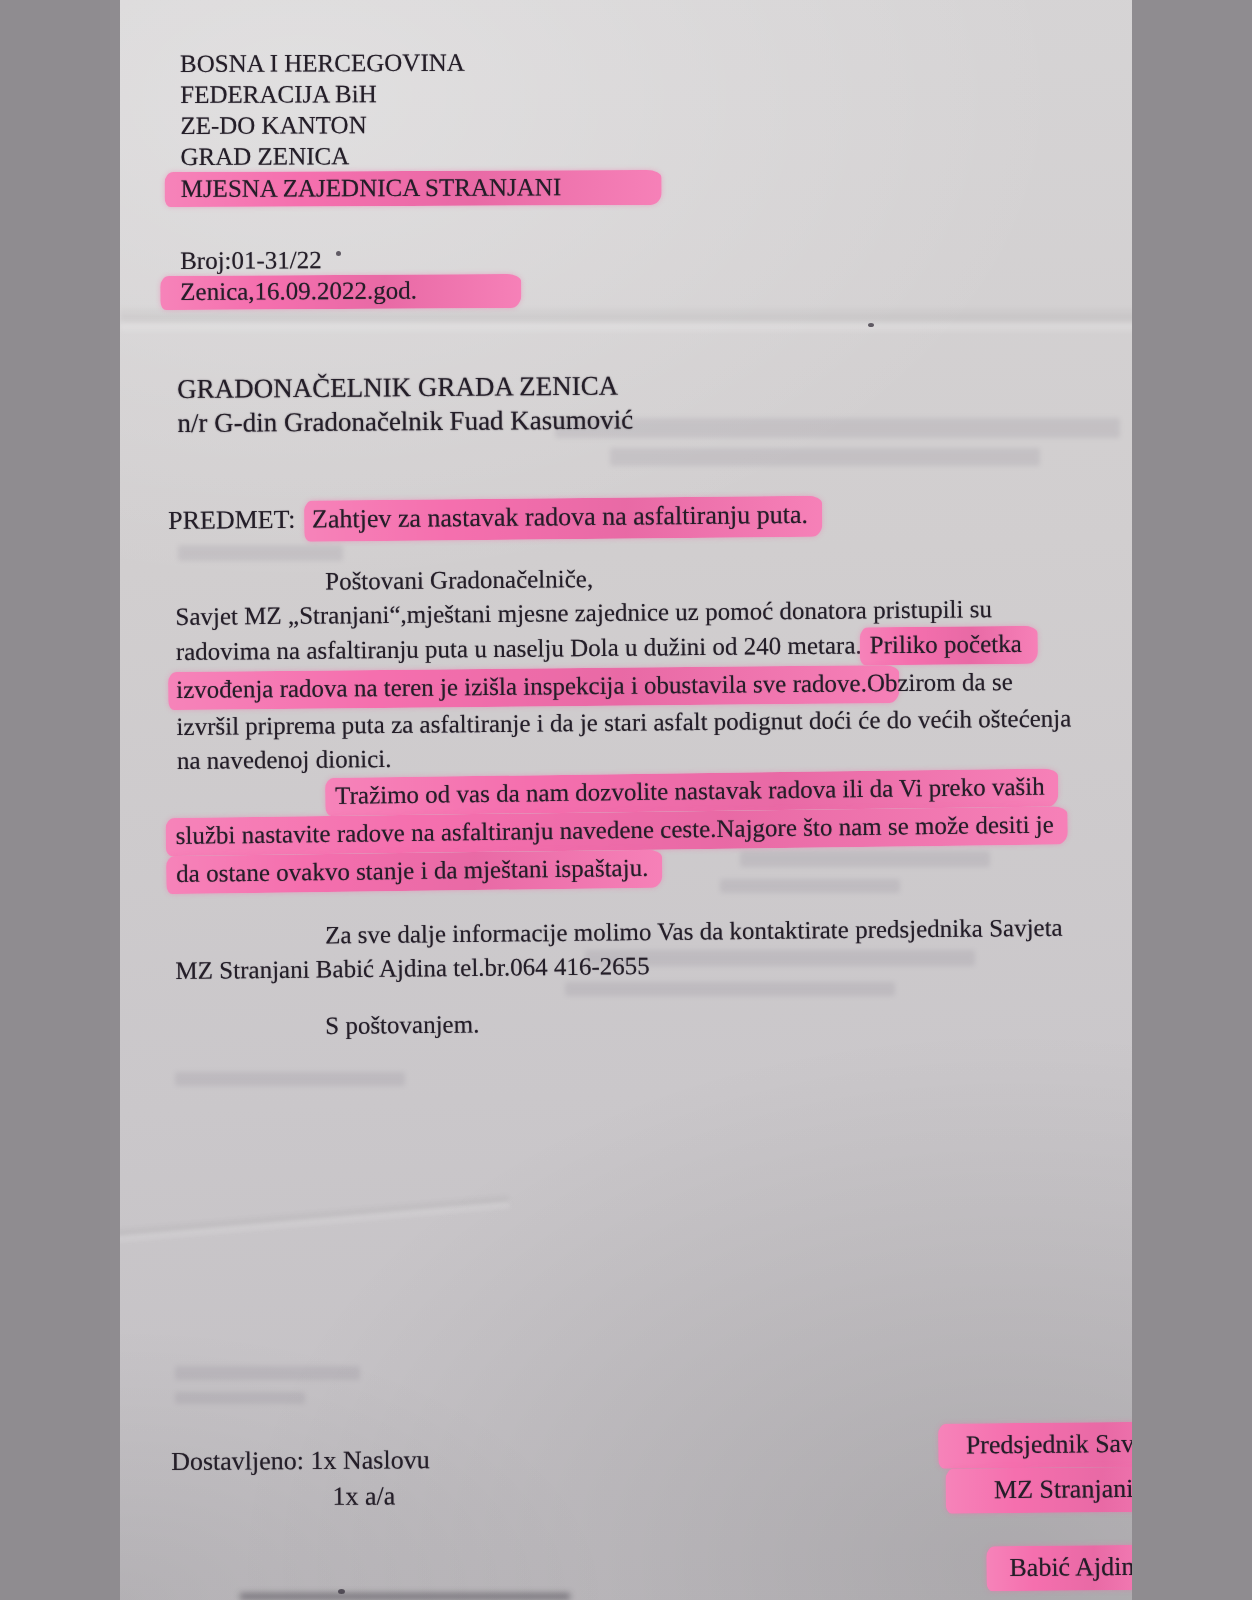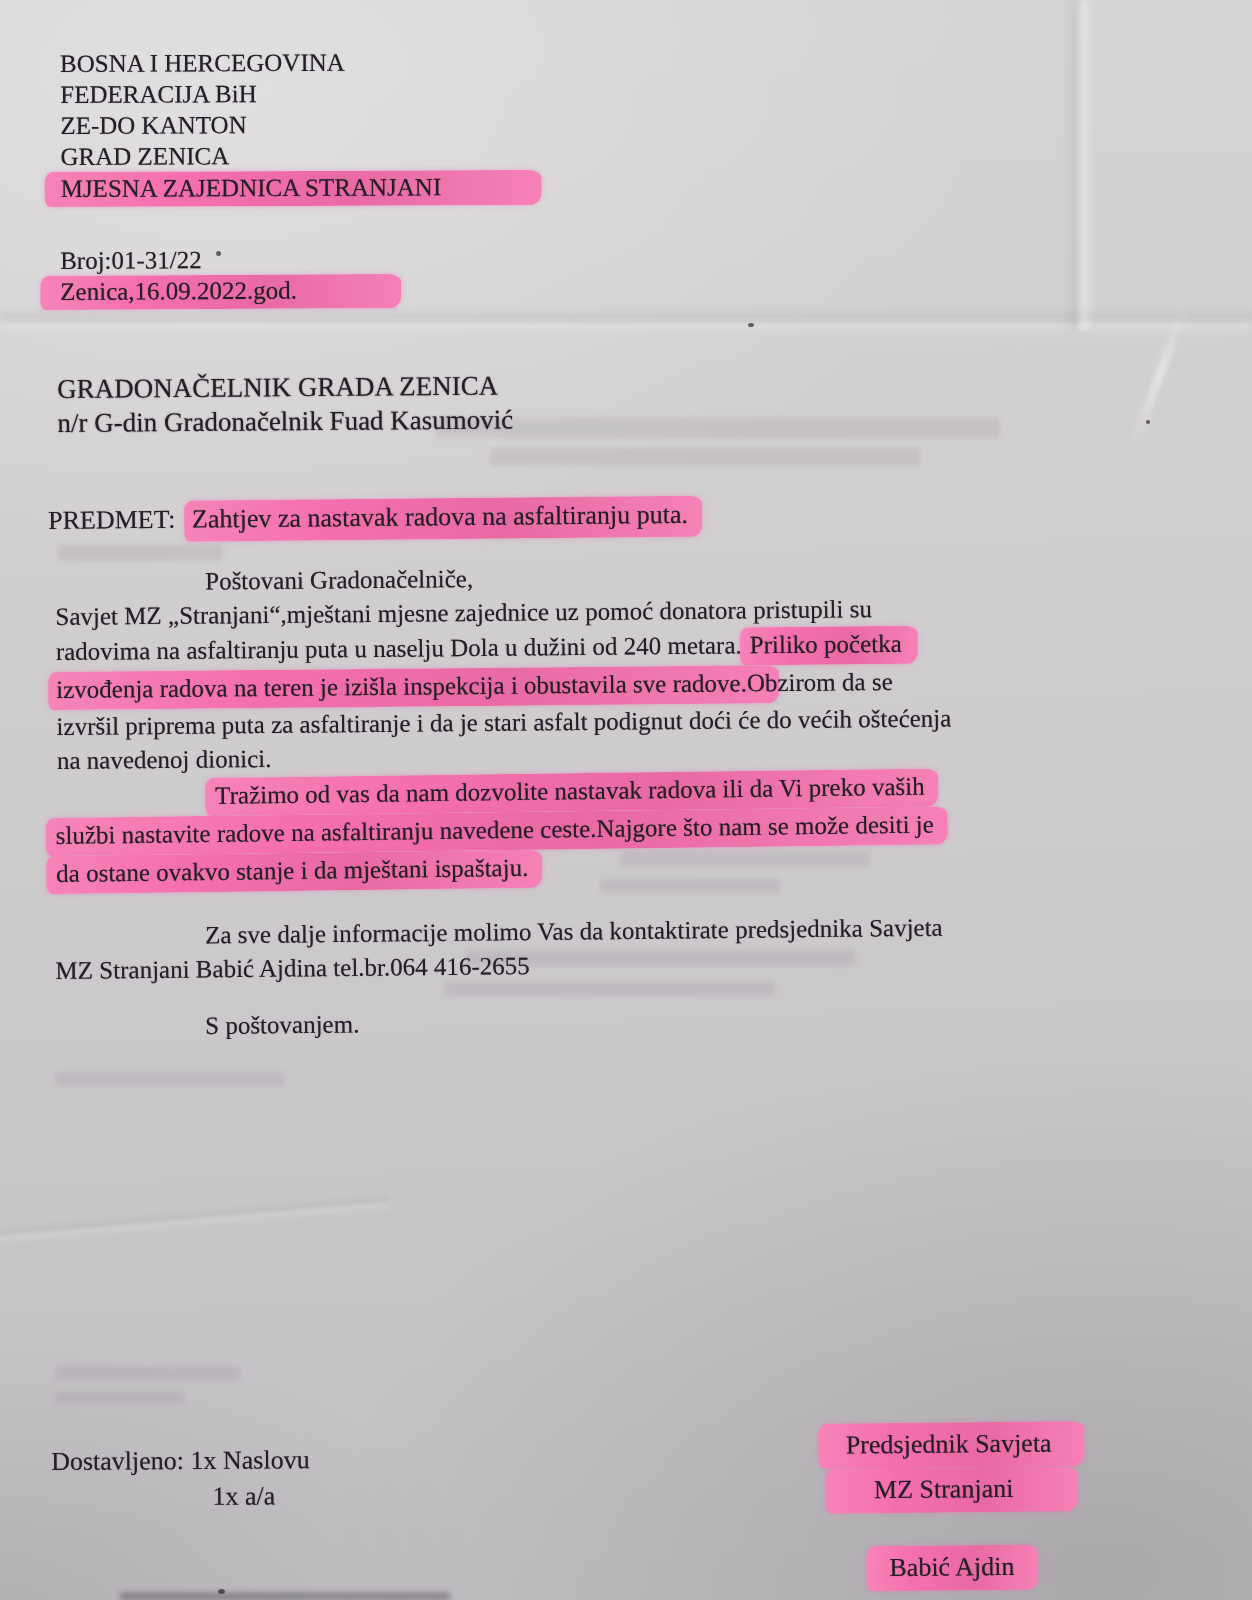--- a/index.html
+++ b/index.html
@@ -1,18 +1,18 @@
 <!DOCTYPE html>
 <html style="--paper: #cfccce; --ink: #241e28; --hl: #f56fae;"><head>
 <meta charset="utf-8">
 <style>
   html,body{margin:0;padding:0;background:#8f8c90;}
   .photo{
     position:relative;
-    width:1252px;height:1600px;
+    width:1012px;height:1600px;
     margin:0 auto;
     overflow:hidden;
     background-color:var(--paper,#cfccce);
     background-image:
       radial-gradient(1400px 900px at 18% 6%, rgba(255,255,255,.28), rgba(255,255,255,0) 55%),
       radial-gradient(1300px 900px at 88% 98%, rgba(0,0,0,.12), rgba(0,0,0,0) 60%),
       radial-gradient(900px 500px at 0% 100%, rgba(0,0,0,.08), rgba(0,0,0,0) 55%),
       linear-gradient(178deg,#d6d4d5 0%,#d1cecf 35%,#cac7ca 68%,#c2bfc3 100%);
     font-family:"Liberation Serif","DejaVu Serif",serif;
     color:var(--ink,#241e28);

